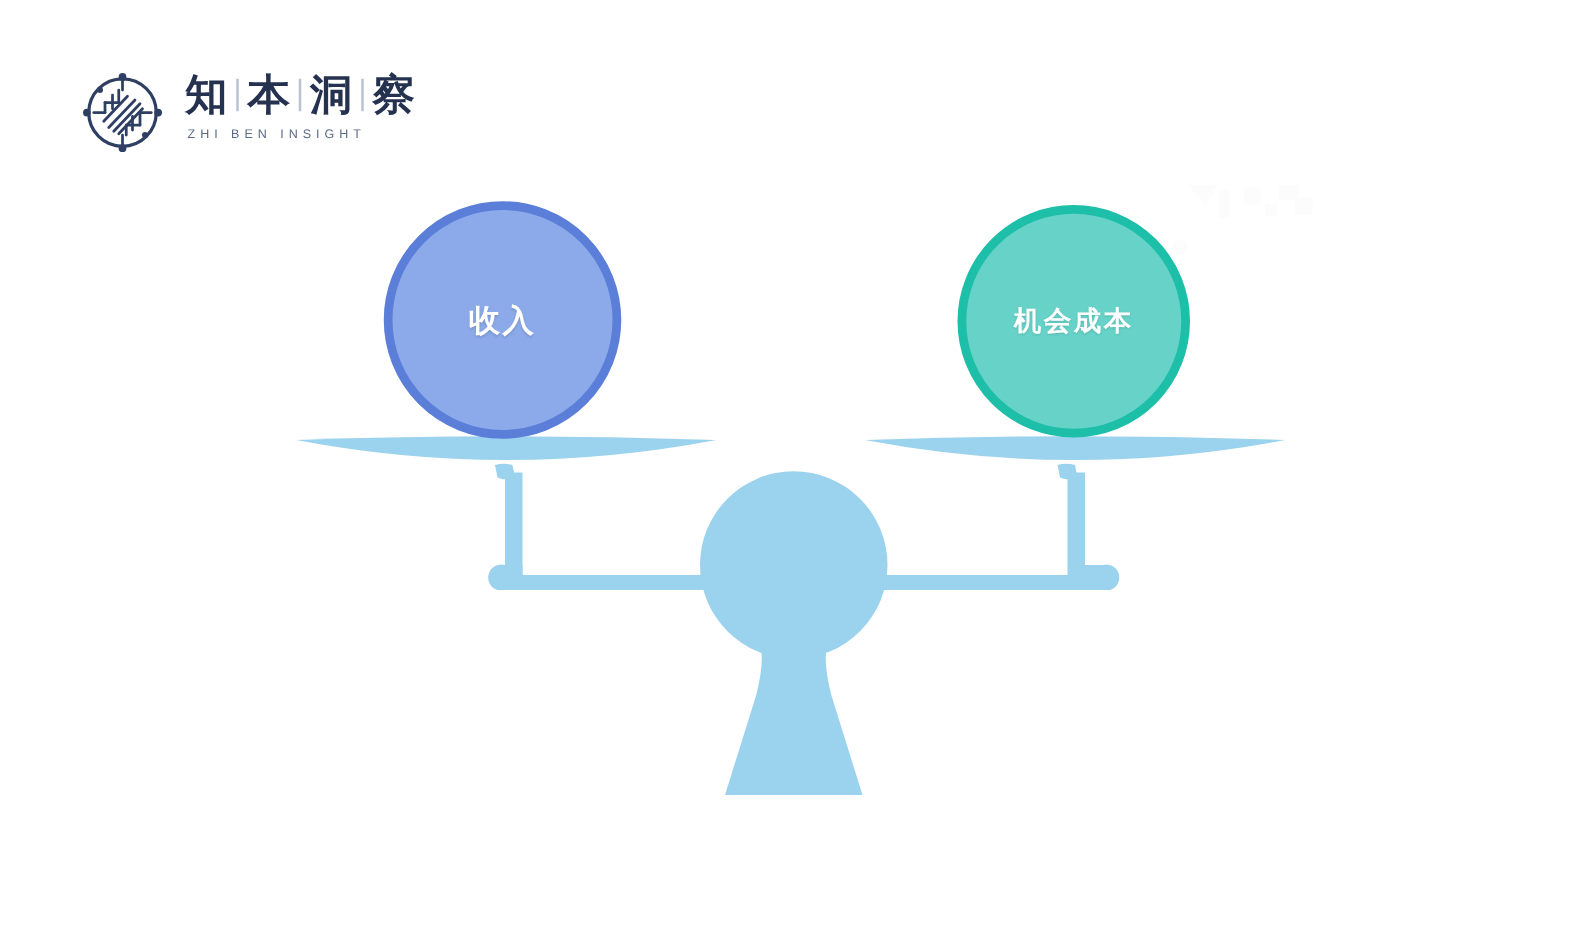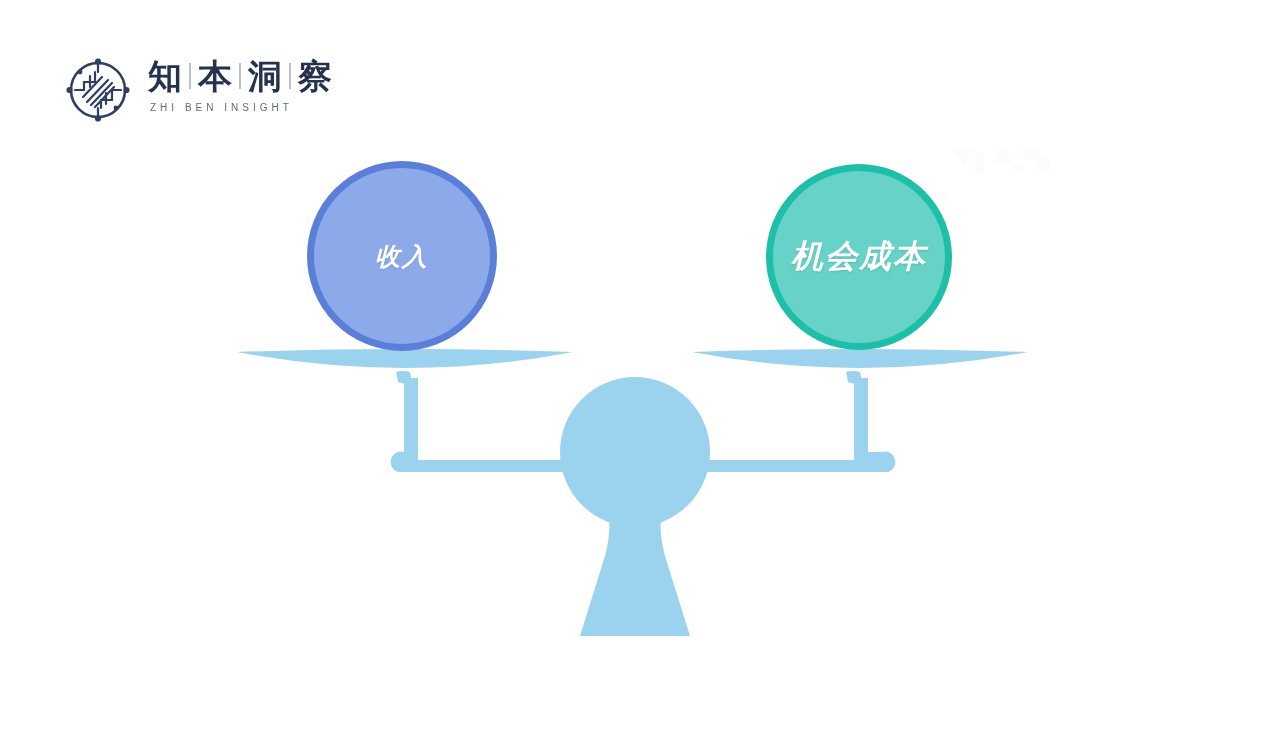--- a/index.html
+++ b/index.html
@@ -44,39 +44,39 @@
     font-size:10px; font-weight:400; color:#5b6a85;
     letter-spacing:4.0px; white-space:nowrap;
   }
 
   
   #scale { position:absolute; left:0; top:0; width:1267px; height:752px; }
 
   
   .weight {
     position:absolute; border-radius:50%;
-    display:flex; align-items:center; justify-content:center;font-style:italic;
+    display:flex; align-items:center; justify-content:center;
   }
   .weight .label {
     color:#ffffff; font-weight:700;
     font-family:"Liberation Sans", sans-serif;
     letter-spacing:2px;
     text-shadow:0 1px 2px rgba(0,0,0,0.13);
     user-select:none;
   }
   #weight-left {
     left:307px; top:161px; width:190px; height:190px;
     background:#8caaea; border:7px solid #5b7fd9;
   }
   #weight-left .label { font-size:25px; }
   #weight-right {
     left:766px; top:164px; width:186px; height:186px;
     background:#66d2c8; border:7px solid #1ebfa8;
   }
-  #weight-right .label { font-size:32px; }
+  #weight-right .label { font-size:22px; }
 </style>
 </head>
 <body>
 
 <div id="stage">
 
   <div class="watermark wm1"></div>
   <div class="watermark wm2"></div>
   <div class="watermark wm3"></div>
   <div class="watermark wm4"></div>

